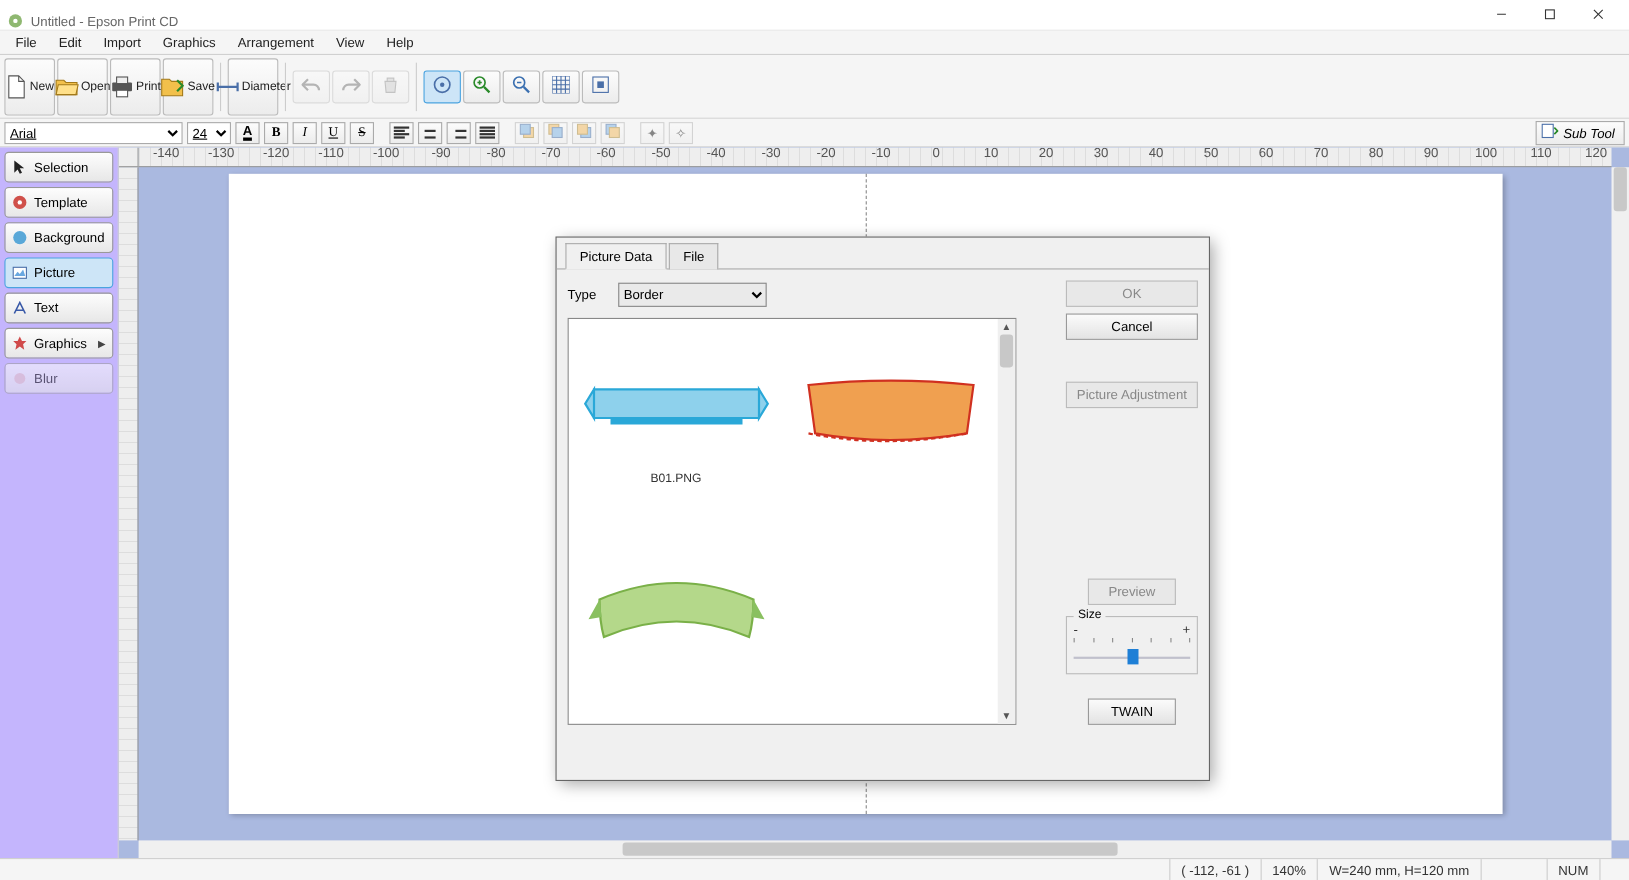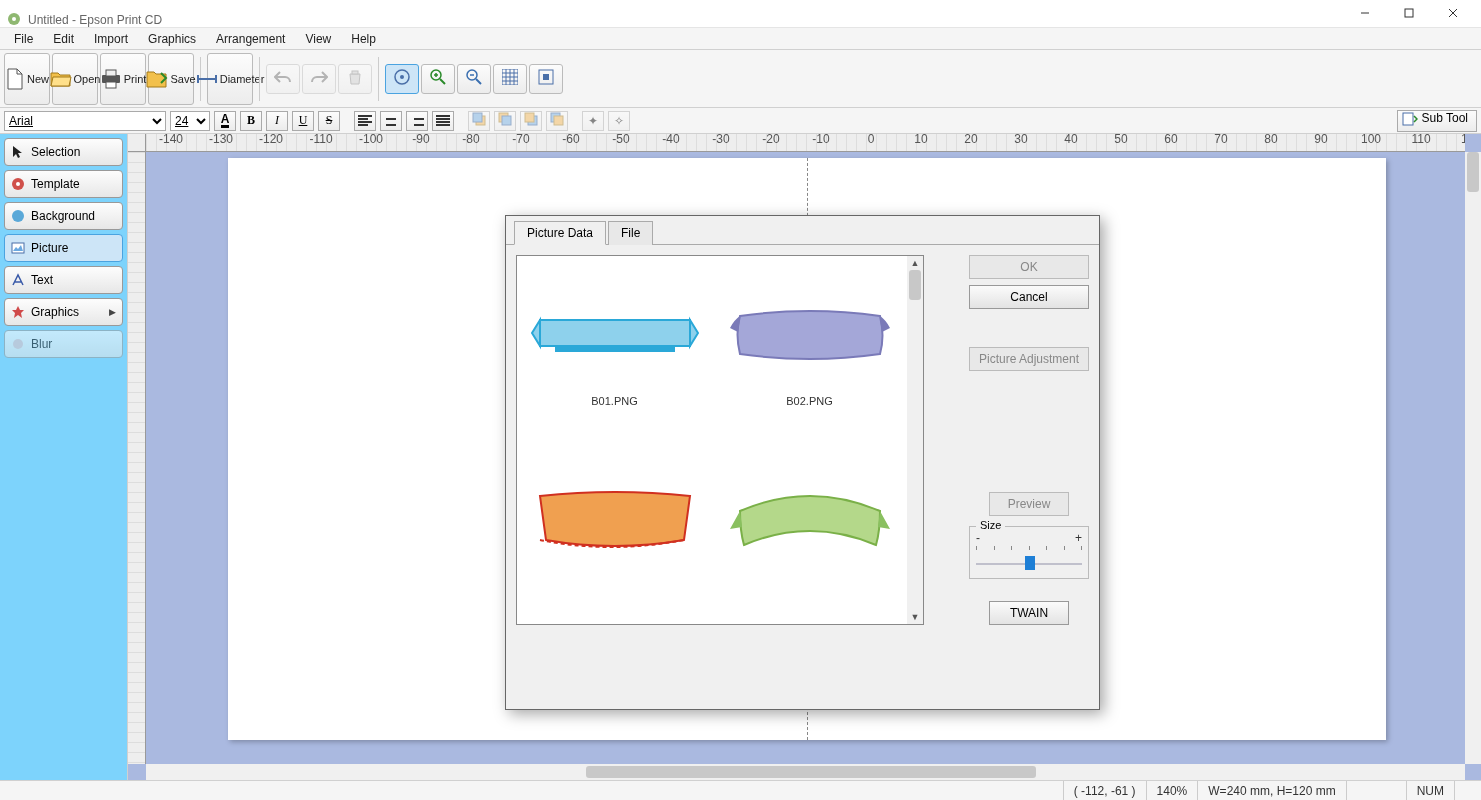--- a/index.html
+++ b/index.html
@@ -29,25 +29,25 @@
 .toolbar2 { height:26px; background:#f5f5f5; border-bottom:1px solid #d0d0d0; display:flex; align-items:center; padding:0 4px; gap:4px; }
 .toolbar2 select { height:20px; border:1px solid #aaa; background:#fff; font-family:inherit;text-decoration:underline; }
 .toolbar2 .font-sel { width:162px; }
 .toolbar2 .size-sel { width:40px; }
 .toolbar2 .t-btn { width:22px; height:20px; border:1px solid #aaa; background:linear-gradient(#fcfcfc,#ececec); display:flex; align-items:center; justify-content:center; cursor:default; font-family:"Times New Roman",serif; }
 .toolbar2 .t-btn.disabled { opacity:.45; }
 .toolbar2 .t-btn.b { font-weight:bold; }
 .toolbar2 .t-btn.i { font-style:italic; }
 .toolbar2 .t-btn.u { text-decoration:underline; }
 .toolbar2 .t-btn.s { text-decoration:line-through; }
-.subtool-btn { margin-left:auto; height:22px; padding:0 8px 0 4px; border:1px solid #aaa; background:linear-gradient(#fcfcfc,#ececec); display:flex; gap:4px; }
+.subtool-btn { margin-left:auto; height:22px; padding:0 8px 0 4px; border:1px solid #aaa; background:linear-gradient(#fcfcfc,#ececec); display:flex; align-items:center; gap:4px;font-style:italic; }
 
 
 .workspace { position:absolute; top:134px; bottom:20px; left:0; right:0; display:flex; }
-.side-tools { width:128px; background:#7dd3fc; border-right:1px solid #d0d0d0; padding:4px; display:flex; flex-direction:column; gap:4px; }
+.side-tools { width:108px; background:#c4b5fd; border-right:1px solid #d0d0d0; padding:4px; display:flex; flex-direction:column; gap:4px; }
 .side-tools .tool { height:28px; border:1px solid #999; border-radius:4px; background:linear-gradient(#fdfdfd,#e7e7e7); display:flex; align-items:center; padding:0 6px; gap:6px; cursor:default; position:relative; }
 .side-tools .tool.active { background:#cde5f7; border-color:#4aa3e0; }
 .side-tools .tool.disabled { opacity:.55; }
 .side-tools .tool .arrow { position:absolute; right:6px; font-size:9px; color:#444; }
 .side-tools .tico { width:14px; height:14px; display:flex; align-items:center; justify-content:center; }
 
 .canvas-area { flex:1; position:relative; background:#aab9e0; overflow:hidden; }
 .ruler-corner { position:absolute; top:0; left:0; width:18px; height:18px; background:#eee; border-right:1px solid #999; border-bottom:1px solid #999; z-index:5; }
 .ruler-h { position:absolute; top:0; left:18px; right:16px; height:18px; background:repeating-linear-gradient(90deg,#ddd 0,#ddd 1px,#eee 1px,#eee 10px); border-bottom:1px solid #999; z-index:4; font-size:8px; color:#555; line-height:10px; overflow:hidden; white-space:nowrap; }
 .ruler-h span { display:inline-block; width:50px; text-align:center; }
@@ -414,39 +414,34 @@
   <div style="width:20px"></div>
 </div>
 
 <div class="dialog">
   <div class="tabs">
     <div class="tab active">Picture Data</div>
     <div class="tab">File</div>
   </div>
   <div class="panel">
     <div class="left-col">
+      <div class="row-type">
+        <span>Type</span>
+        <select><option>Border</option></select>
+      </div>
       <div class="thumbs-frame">
         <div class="thumbs-grid">
           <div class="thumb-cell">
             <div class="thumb-img">
               <svg width="170" height="50" viewBox="0 0 170 50">
                   <path d="M10 10h150v26H10z M10 10l-8 13 8 13z M160 10l8 13-8 13z" fill="#8ed1ec" stroke="#2aa8d8" stroke-width="2"></path>
                   <path d="M25 36h120v6H25z" fill="#2aa8d8"></path>
                 </svg>
             </div>
             <span class="cap">B01.PNG</span>
-          </div>
-          <div class="thumb-cell">
-            <div class="thumb-img">
-              <svg width="170" height="55" viewBox="0 0 170 55">
-                  <path d="M15 8 q70 -10 140 0 q5 20 0 38 q-70 10 -140 0 q-5 -20 0 -38 z" fill="#a4a7d8" stroke="#7a7ab8" stroke-width="2"></path>
-                  <path d="M15 8 q-6 4 -10 12 l8 4 q2 -10 2 -16z M155 8 q6 4 10 12 l-8 4 q-2 -10 -2 -16z" fill="#7a7ab8"></path>
-                </svg>
-            </div>
-            <span class="cap">B02.PNG</span>
           </div>
           <div class="thumb-cell">
             <div class="thumb-img">
               <svg width="170" height="70" viewBox="0 0 170 70">
                   <path d="M10 10 q75 -8 150 0 l-6 44 q-70 12 -138 0 z" fill="#f0a050" stroke="#d03020" stroke-width="2"></path>
                   <path d="M10 54 q70 14 144 0" fill="none" stroke="#d03020" stroke-width="2" stroke-dasharray="4 3"></path>
                 </svg>
             </div>
             <span class="cap"></span>
           </div>

